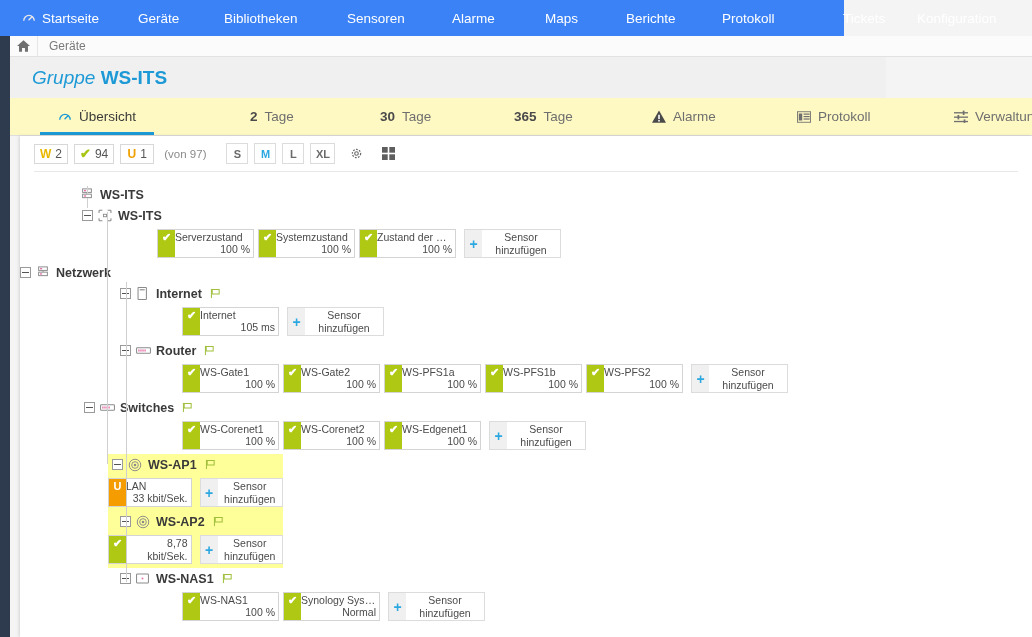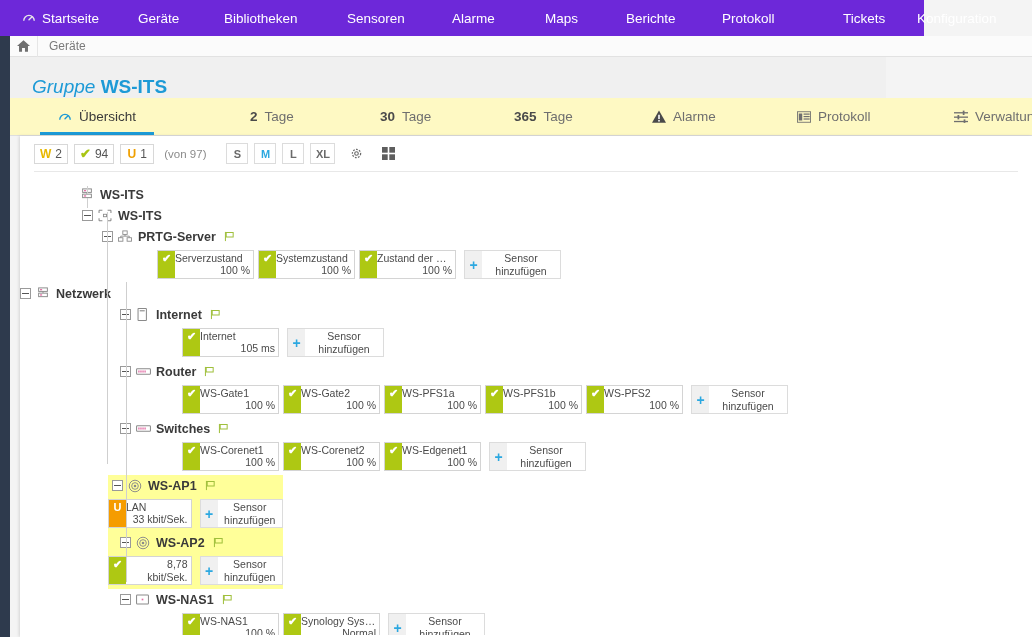--- a/index.html
+++ b/index.html
@@ -15,22 +15,22 @@
   #app { position: relative; width: 1032px; height: 637px; background:#f4f4f4; }
 
   
   .left-rail {
     position: absolute; left: 0; top: 0; width: 10px; height: 637px;
     background: #2e3a4d;
   }
 
   
   .topnav {
-    position: absolute; left: 0; top: 0; width: 924px; height: 36px;
-    background: #6d28d9;
+    position: absolute; left: 0; top: 0; width: 844px; height: 36px;
+    background: #3b82f6;
     display: flex; align-items: center;
   }
   .topnav .nav-item {
     color: #ffffff; font-size: 13.5px;
     padding: 0 0; margin: 0;
     display: flex; align-items: center; gap: 6px;
     height: 36px; white-space: nowrap;
     cursor: pointer;
   }
   .gauge-icon { display:inline-block; width:14px; height:14px; }
@@ -44,21 +44,21 @@
   .bc-home {
     width: 28px; height: 21px; display: flex; align-items:center; justify-content:center;
     border-right: 1px solid #e6e6e6; cursor: pointer;
   }
   .bc-text { padding-left: 11px; color: #7a7a7a; font-size: 12px; }
 
   
   .titlebar {
     position: absolute; left: 10px; top: 57px; width: 876px; height: 41px;
     background: #f0f0f0;
-    display: flex; align-items: flex-end;
+    display: flex; align-items: center;
   }
   .title { padding-left: 22px; font-size: 19px; color: #1d9ad6; }
   .title .t-kind { font-style: italic; font-weight: normal; }
   .title .t-name { font-weight: bold; font-style: normal; }
 
   
   .tabsbar {
     position: absolute; left: 10px; top: 98px; width: 1022px; height: 38px;
     background: #fef9c3; border-bottom: 1px solid #dedede;
     display: flex; align-items: flex-start;
@@ -337,38 +337,20 @@
         </div>
         <div class="row" style="padding-left: 62px;">
           <span class="expander"></span>
           <span class="devico">
             <svg width="14" height="13" viewBox="0 0 16 14" aria-hidden="true">
               <path d="M1.2 1 L5 1 M1.2 1 L1.2 4 M14.8 1 L11 1 M14.8 1 L14.8 4 M1.2 13 L5 13 M1.2 13 L1.2 10 M14.8 13 L11 13 M14.8 13 L14.8 10" stroke="#8a8a8a" stroke-width="1.2" fill="none"></path>
               <rect x="6.2" y="5.6" width="3.6" height="2.8" fill="none" stroke="#8a8a8a" stroke-width="1"></rect>
             </svg>
           </span>
           <span class="label">WS-ITS</span>
-        </div>
-        <div>
-          <div class="row" style="padding-left: 82px;">
-            <span class="expander"></span>
-            <span class="devico">
-              <svg width="14" height="13" viewBox="0 0 16 14" aria-hidden="true">
-                <rect x="5.5" y="0.6" width="5" height="4" fill="none" stroke="#8a8a8a" stroke-width="1"></rect>
-                <rect x="0.6" y="8.4" width="5" height="4" fill="none" stroke="#8a8a8a" stroke-width="1"></rect>
-                <rect x="10.4" y="8.4" width="5" height="4" fill="none" stroke="#8a8a8a" stroke-width="1"></rect>
-                <path d="M8 4.6 L8 6.6 M3.1 8.4 L3.1 6.6 L12.9 6.6 L12.9 8.4" stroke="#8a8a8a" stroke-width="1" fill="none"></path>
-              </svg>
-            </span>
-            <span class="label">PRTG-Server</span>
-            <span class="flagico"><svg width="11" height="11" viewBox="0 0 12 12" aria-hidden="true">
-                <rect x="1" y="1" width="1.1" height="10" fill="#9fbf3b"></rect>
-                <path d="M2.4 1.6 L10 1.6 L10 6.6 L2.4 6.6 Z" fill="none" stroke="#9fbf3b" stroke-width="1.1"></path>
-              </svg></span>
-          </div>
         </div>
         <div class="sensors" style="padding-left: 137px;">
           <div class="sensor">
             <div class="bar green">
               <span class="mk">✔</span>
             </div>
             <div class="body">
               <div class="sname">Serverzustand</div>
               <div class="sval">100 %</div>
             </div>
@@ -515,21 +497,21 @@
           </div>
           <div class="addsensor" style="margin-left: 4px;">
             <div class="plus">+</div>
             <div class="atxt">
               <span>Sensor</span>
               <span>hinzufügen</span>
             </div>
           </div>
         </div>
         <div>
-          <div class="row" style="padding-left: 100px;">
+          <div class="row" style="padding-left: 64px;">
             <span class="expander"></span>
             <span class="devico">
               <svg width="15" height="11" viewBox="0 0 16 11" aria-hidden="true">
                 <rect x="0.6" y="2.6" width="14.8" height="5.8" rx="0.8" fill="none" stroke="#8a8a8a" stroke-width="1.1"></rect>
                 <rect x="2.4" y="4.4" width="1.4" height="2.2" fill="#e26fa5"></rect>
                 <rect x="4.6" y="4.4" width="1.4" height="2.2" fill="#e26fa5"></rect>
                 <rect x="6.8" y="4.4" width="1.4" height="2.2" fill="#e26fa5"></rect>
                 <rect x="9" y="4.4" width="1.4" height="2.2" fill="#e26fa5"></rect>
               </svg>
             </span>

